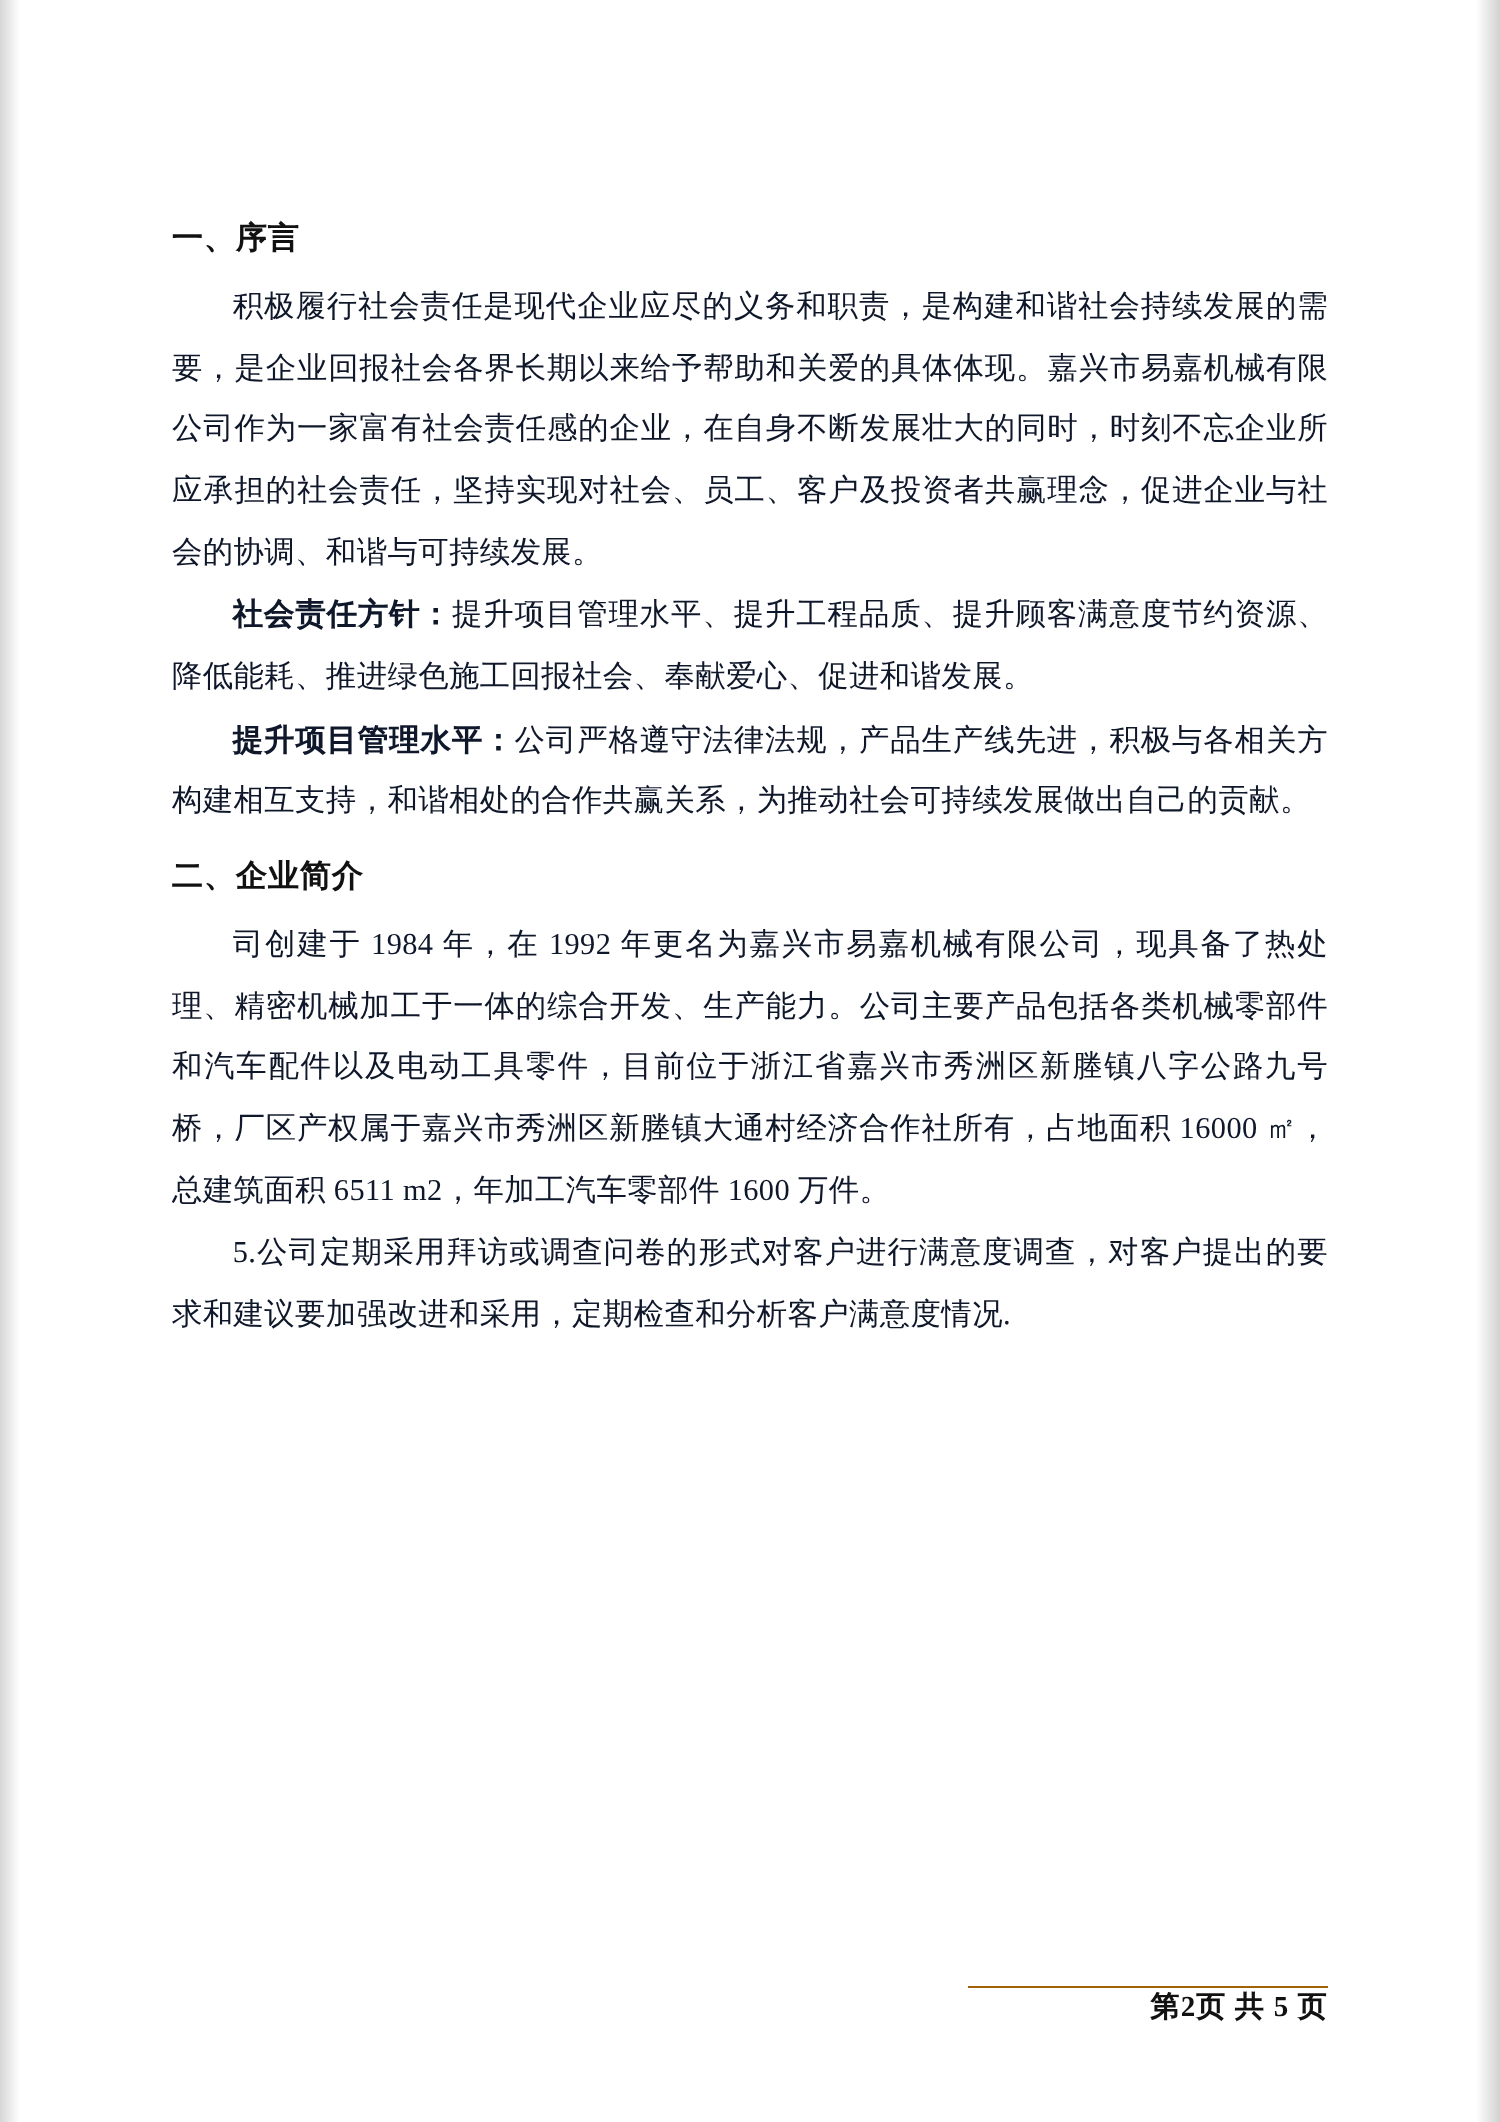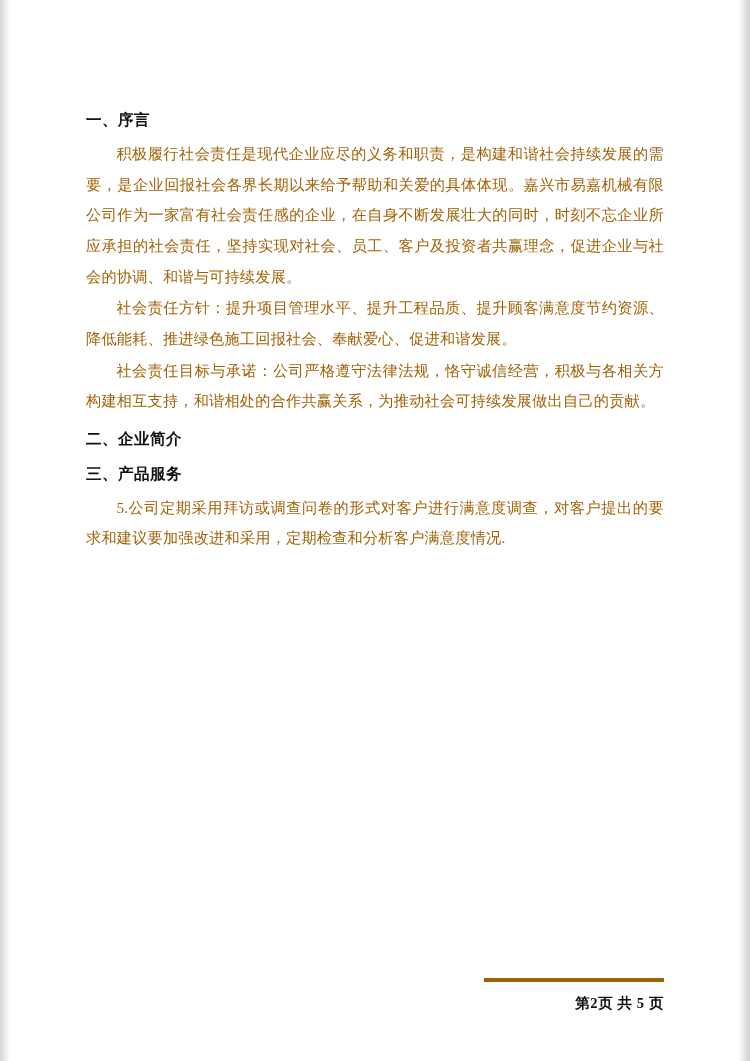--- a/index.html
+++ b/index.html
@@ -53,58 +53,58 @@
   .heading.mt {
     margin-top: 10px;
   }
   p.para {
     font-size: 15.2px;
     line-height: 2.02;
     margin: 0 0 1px 0;
     text-align: justify;
     text-justify: inter-ideograph;
     text-indent: 2em;
-    color: #a16207;
+    color: #0f172a;
     letter-spacing: 0.2px;
   }
   p.para .lead {
-    font-weight: normal;
+    font-weight: bold;
   }
   .footer {
     position: absolute;
     left: 86px;
     right: 86px;
     bottom: 48px;
     text-align: right;
     font-size: 14.5px;
     color: #111;
     letter-spacing: 0.6px;
     font-weight: bold;
   }
   .footer .bar {
     display: inline-block;
-    border-top: 4px solid #a16207;
-    padding-top: 12px;
+    border-top: 1px solid #a16207;
+    padding-top: 0;
     min-width: 180px;
   }
 </style>
 </head>
 <body>
 
 <div class="page">
   <div class="content">
 
     <h2 class="heading">一、序言</h2>
     <p class="para"><span>积极履行社会责任是现代企业应尽的义务和职责，是构建和谐社会持续发展的需要，是企业回报社会各界长期以来给予帮助和关爱的具体体现。嘉兴市易嘉机械有限公司作为一家富有社会责任感的企业，在自身不断发展壮大的同时，时刻不忘企业所应承担的社会责任，坚持实现对社会、员工、客户及投资者共赢理念，促进企业与社会的协调、和谐与可持续发展。</span></p>
     <p class="para"><span class="lead">社会责任方针：</span><span>提升项目管理水平、提升工程品质、提升顾客满意度节约资源、降低能耗、推进绿色施工回报社会、奉献爱心、促进和谐发展。</span></p>
-    <p class="para"><span class="lead">社会责任目标与承诺：</span><span>公司严格遵守法律法规，恪守诚信经营，积极与各相关方构建相互支持，和谐相处的合作共赢关系，为推动社会可持续发展做出自己的贡献。</span></p>
+    <p class="para"><span class="lead">提升项目管理水平：</span><span>公司严格遵守法律法规，产品生产线先进，积极与各相关方构建相互支持，和谐相处的合作共赢关系，为推动社会可持续发展做出自己的贡献。</span></p>
 
     <h2 class="heading mt">二、企业简介</h2>
+    <p class="para"><span>司创建于 1984 年，在 1992 年更名为嘉兴市易嘉机械有限公司，现具备了热处理、精密机械加工于一体的综合开发、生产能力。公司主要产品包括各类机械零部件和汽车配件以及电动工具零件，目前位于浙江省嘉兴市秀洲区新塍镇八字公路九号桥，厂区产权属于嘉兴市秀洲区新塍镇大通村经济合作社所有，占地面积 16000 ㎡，总建筑面积 6511 m2，年加工汽车零部件 1600 万件。</span></p>
 
-    <h2 class="heading mt">三、产品服务</h2>
     <p class="para"><span>5.公司定期采用拜访或调查问卷的形式对客户进行满意度调查，对客户提出的要求和建议要加强改进和采用，定期检查和分析客户满意度情况.</span></p>
 
   </div>
 
   <div class="footer">
     <span class="bar">第2页 共 5 页</span>
   </div>
 </div>
 
 </body></html>

